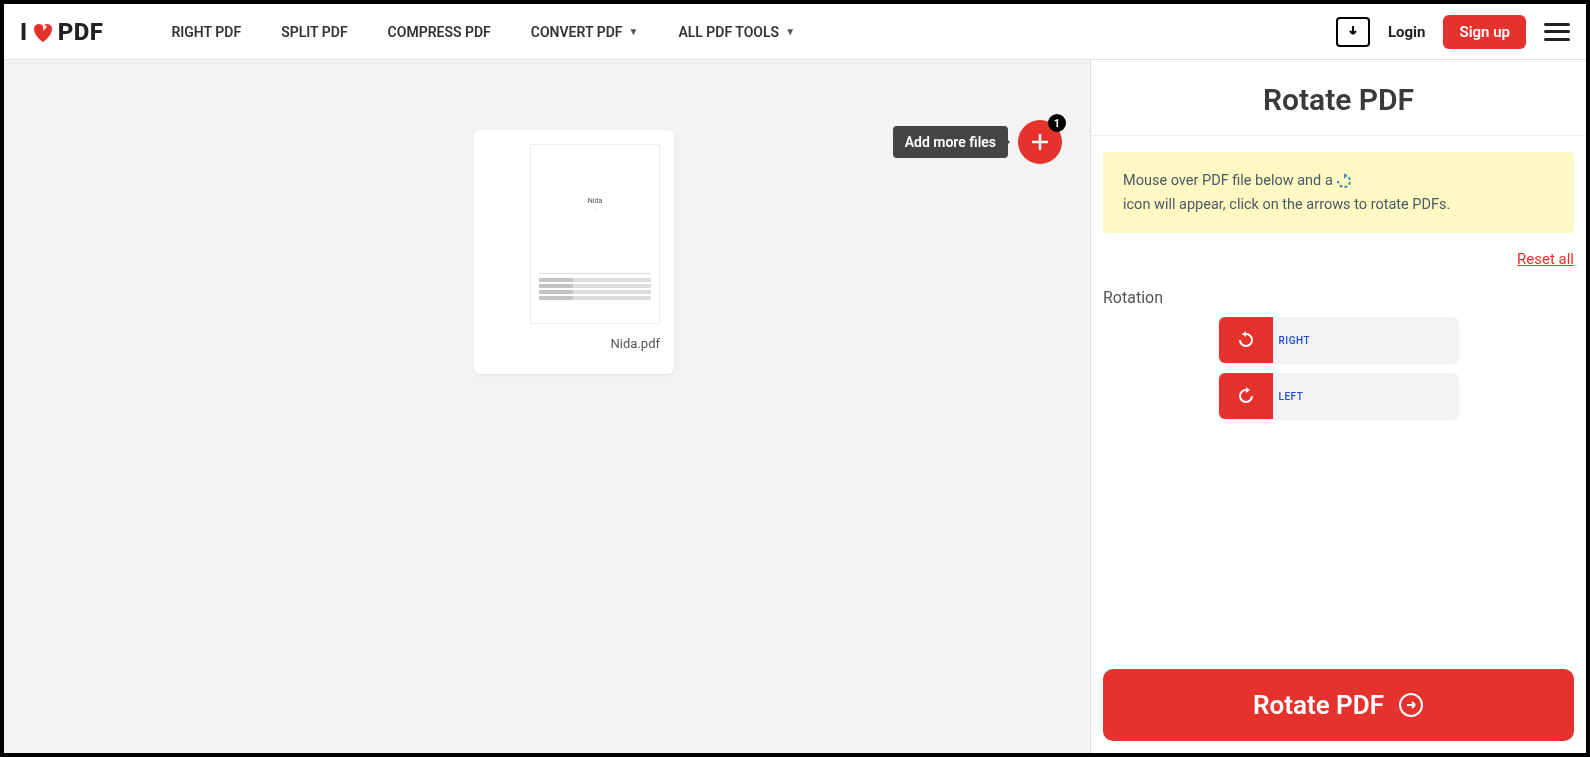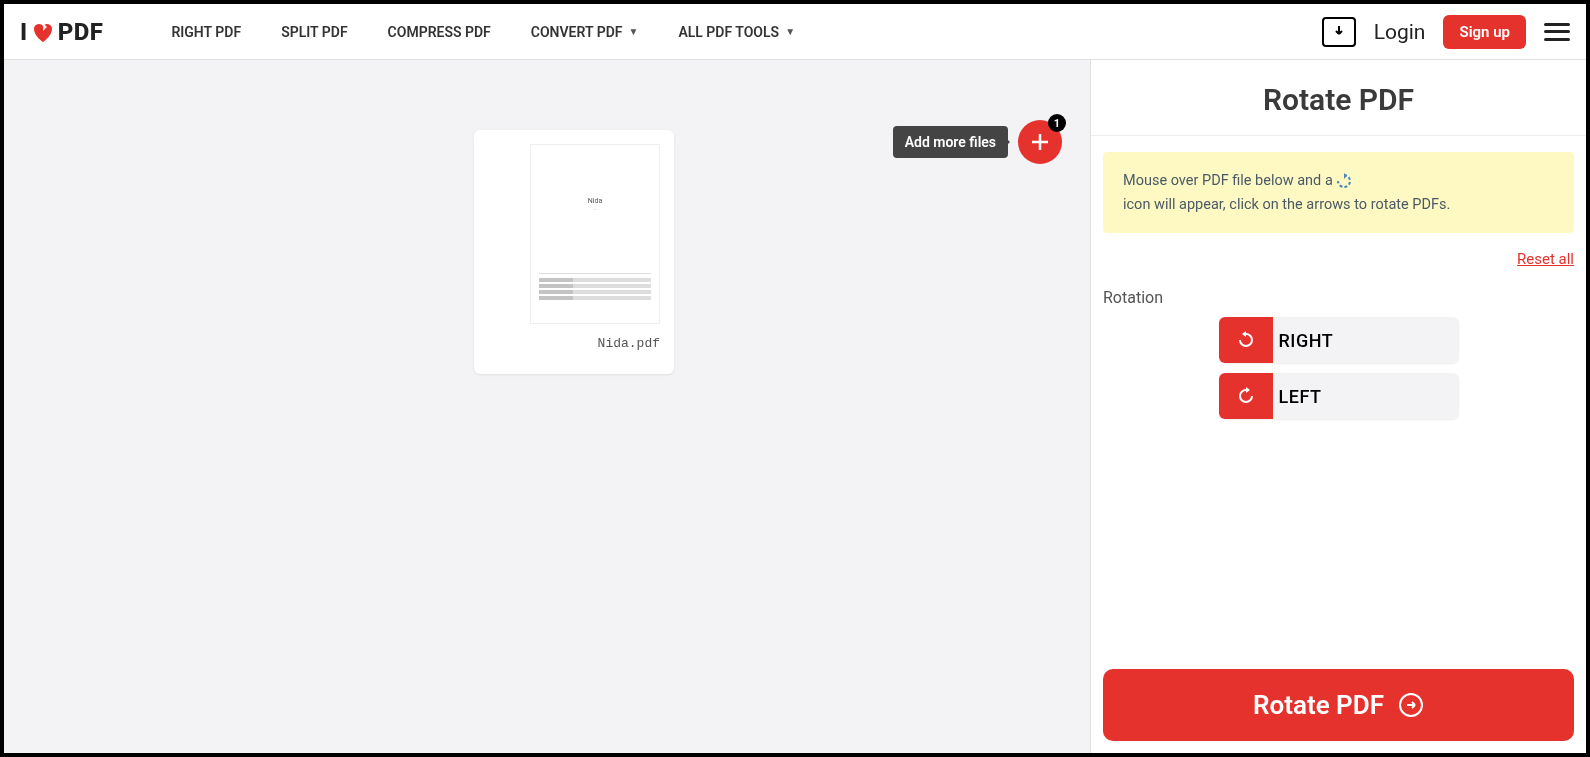--- a/index.html
+++ b/index.html
@@ -6,49 +6,49 @@
 body { font-family: -apple-system, BlinkMacSystemFont, "Segoe UI", Roboto, Helvetica, Arial, sans-serif; background: #fff; color: #222; width: 1590px; height: 757px; border: 4px solid #000; overflow: hidden; }
 .topbar { height: 56px; border-bottom: 1px solid #e0e0e0; display: flex; align-items: center; padding: 0 16px; gap: 28px; }
 .logo { display: flex; align-items: center; font-weight: 800; font-size: 24px; letter-spacing: 0.5px; }
 .logo svg { margin: 0 2px; }
 .nav { display: flex; gap: 40px; margin-left: 40px; }
 .nav-item { font-size: 14px; font-weight: 600; color: #333; cursor: pointer; display: flex; align-items: center; gap: 6px; }
 .nav-item .caret { font-size: 10px; color: #555; }
 .spacer { flex: 1; }
 .right-controls { display: flex; align-items: center; gap: 18px; }
 .desktop-icon { width: 34px; height: 30px; border: 2px solid #000; border-radius: 4px; display: flex; align-items: center; justify-content: center; cursor: pointer; position: relative; }
-.login-link { font-size: 21px; color: #222; cursor: pointer; }
+.login-link { font-size: 15px; color: #222; cursor: pointer; font-weight: bold; }
 .signup-btn { background: #e5322d; color: #fff; font-size: 15px; font-weight: 600; padding: 8px 16px; border-radius: 6px; cursor: pointer; text-align: right; }
 .hamburger { width: 26px; height: 18px; display: flex; flex-direction: column; justify-content: space-between; cursor: pointer; }
 .hamburger span { height: 3px; background: #222; border-radius: 2px; }
 .content { display: flex; height: calc(757px - 56px - 8px); }
 .main { flex: 1; background: #f3f3f5; position: relative; }
 .file-card { position: absolute; left: 470px; top: 70px; width: 200px; height: 244px; background: #fff; border-radius: 6px; box-shadow: 0 1px 3px rgba(0,0,0,0.08); padding: 14px 14px 8px 14px; display: flex; flex-direction: column; align-items: flex-end; }
 .file-preview { width: 130px; height: 180px; background: #fff; border: 1px solid #eee; position: relative; padding: 6px 8px; font-size: 4px; color: #777; }
 .file-preview .title { text-align: center; font-size: 7px; color: #555; margin-top: 46px; }
 .file-preview .sub { text-align: center; font-size: 4px; color: #aaa; margin-top: 2px; }
 .file-preview .lines { position: absolute; left: 8px; right: 8px; top: 128px; border-top: 1px solid #ddd; padding-top: 4px; }
 .file-preview .lines div { height: 4px; background: linear-gradient(to right, #888 30%, #bbb 30%); margin-bottom: 2px; opacity: 0.5; }
-.file-name { margin-top: 12px; font-size: 13px; color: #555; font-family: Liberation Mono, monospace; }
+.file-name { margin-top: 12px; font-size: 13px; color: #555; }
 .add-more-wrap { position: absolute; right: 28px; top: 60px; display: flex; align-items: center; gap: 10px; }
 .tooltip { background: #444; color: #fff; font-size: 14px; font-weight: 600; padding: 8px 12px; border-radius: 4px; position: relative; }
 .tooltip::after { content: ""; position: absolute; right: -8px; top: 50%; transform: translateY(-50%); border: 6px solid transparent; border-left-color: #444; }
 .add-btn { width: 44px; height: 44px; border-radius: 50%; background: #e5322d; display: flex; align-items: center; justify-content: center; color: #fff; font-size: 26px; font-weight: 300; cursor: pointer; position: relative; }
 .badge { position: absolute; top: -6px; right: -4px; background: #000; color: #fff; width: 18px; height: 18px; border-radius: 50%; font-size: 11px; display: flex; align-items: center; justify-content: center; font-weight: 700; }
 .sidebar { width: 496px; border-left: 1px solid #e0e0e0; background: #fff; display: flex; flex-direction: column; }
 .sidebar-title { text-align: center; font-size: 30px; font-weight: 600; color: #3a3a3a; padding: 22px 0 18px; border-bottom: 1px solid #eee; }
 .info-box { margin: 16px 12px; background: #fef9c3; border-radius: 4px; padding: 18px 20px; font-size: 14.5px; color: #4a5a66; line-height: 1.45; display: flex; flex-wrap: wrap; align-items: center; gap: 3px; }
 .info-icon { display: inline-flex; vertical-align: middle; }
 .reset-link { text-align: right; padding: 0 12px 6px; }
 .reset-link a { color: #e5322d; font-size: 15px; text-decoration: underline; cursor: pointer; }
 .rotation-label { font-size: 16px; color: #555; padding: 14px 12px 10px; }
 .rotation-btns { display: flex; flex-direction: column; gap: 10px; align-items: center; padding: 0 12px; }
 .rot-btn { display: flex; align-items: center; width: 240px; border-radius: 6px; overflow: hidden; cursor: pointer; box-shadow: 0 1px 2px rgba(0,0,0,0.08); }
 .rot-icon { width: 54px; height: 46px; background: #e5322d; display: flex; align-items: center; justify-content: center; color: #fff; }
-.rot-label { flex: 1; background: #f3f3f5; height: 46px; display: flex; align-items: center; padding-left: 6px; font-size: 18px; font-weight: 500; color: #000000; letter-spacing: 0.5px; }
+.rot-label { flex: 1; background: #f3f3f5; height: 46px; display: flex; align-items: center; padding-left: 6px; font-size: 10px; font-weight: 500; color: #1d4ed8; letter-spacing: 0.5px; }
 .sidebar-spacer { flex: 1; }
 .action-btn { margin: 12px; height: 72px; background: #e5322d; border-radius: 10px; display: flex; align-items: center; justify-content: center; gap: 14px; color: #fff; font-size: 26px; font-weight: 600; cursor: pointer; }
 </style>
 </head>
 <body>
 
 <div class="topbar">
   <div class="logo">
     <span>I</span>
     <svg width="26" height="22" viewBox="0 0 24 22">

